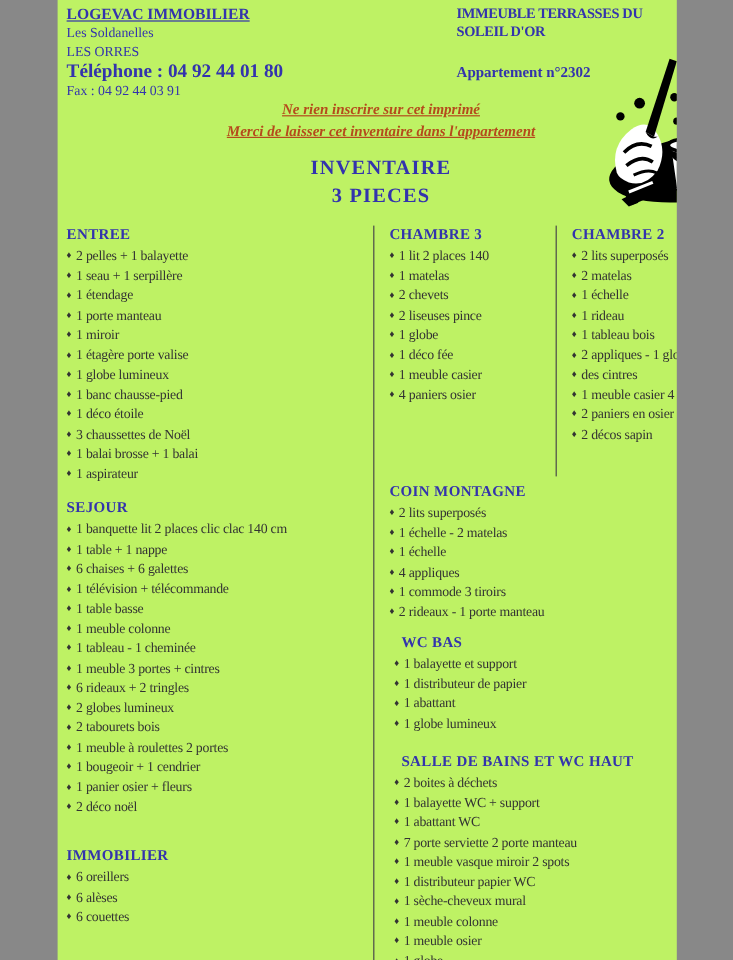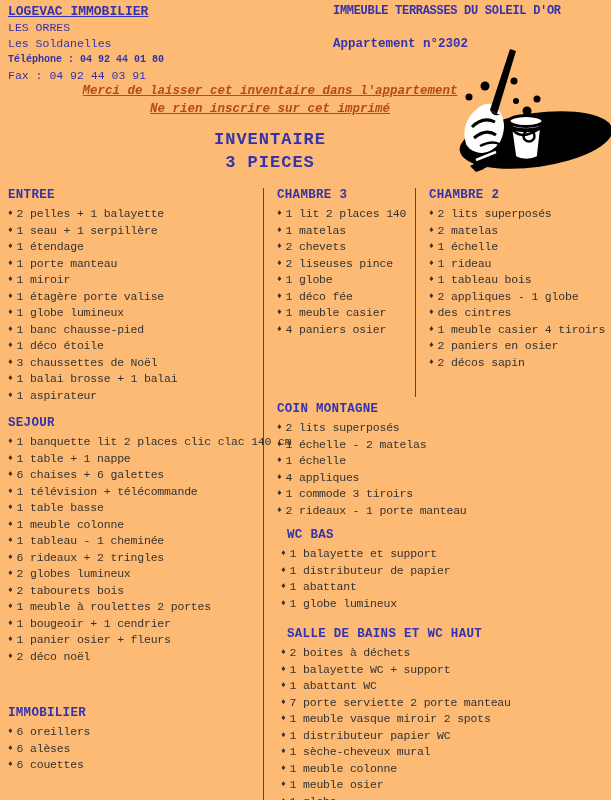--- a/index.html
+++ b/index.html
@@ -1,25 +1,25 @@
 <!DOCTYPE html>
 <html><head>
 <meta charset="utf-8">
 <style>
   html,body{margin:0;padding:0;background:#888;}
   #page{
-    position:relative; width:611px; height:800px; background:#fdba74;
-    font-family:Liberation Mono, monospace;
+    position:relative; width:516px; height:800px; background:#bef264;
+    font-family:Liberation Serif, serif;
     overflow:hidden; margin:0 auto;
   }
   
   #agency{position:absolute; left:8px; top:4px; line-height:16px;}
   #agency .company{font-size:13px; font-weight:bold; text-decoration:underline; color:#3333ad;}
   #agency .addr{font-size:11.5px; color:#3333ad;}
-  #agency .phone{font-size:10px; font-weight:bold; color:#3333ad;}
+  #agency .phone{font-size:16px; font-weight:bold; color:#3333ad;}
   #agency .fax{font-size:11.5px; color:#3333ad;}
   
   #building{position:absolute; left:333px; top:4px;}
   #building .bname{font-size:12px; font-weight:bold; color:#3333ad; letter-spacing:-0.3px;}
   #building .apt{font-size:12.5px; font-weight:bold; color:#3333ad; margin-top:19px;}
   
   #notice{position:absolute; left:0; top:82px; width:540px; text-align:center; line-height:18px;}
   #notice div{font-size:12.5px; font-weight:bold; font-style:italic;
       text-decoration:underline; color:#b54a1c;}
   
@@ -40,34 +40,34 @@
   .indent-head .shead{margin-left:9px;}
   .indent-head .item{margin-left:3px;}
 </style>
 </head>
 <body>
 
 <div id="page">
 
   <div id="agency">
     <div class="company">LOGEVAC IMMOBILIER</div>
+    <div class="addr">Les Soldanelles</div>
     <div class="addr">LES ORRES</div>
-    <div class="addr">Les Soldanelles</div>
     <div class="phone">Téléphone : 04 92 44 01 80</div>
     <div class="fax">Fax : 04 92 44 03 91</div>
   </div>
 
   <div id="building">
     <div class="bname">IMMEUBLE TERRASSES DU SOLEIL D'OR</div>
     <div class="apt">Appartement n°2302</div>
   </div>
 
   <div id="notice">
+    <div>Ne rien inscrire sur cet imprimé</div>
     <div>Merci de laisser cet inventaire dans l'appartement</div>
-    <div>Ne rien inscrire sur cet imprimé</div>
   </div>
 
   <div id="clipart">
     <svg width="171" height="140" viewBox="0 0 171 140" xmlns="http://www.w3.org/2000/svg">
 
       <ellipse cx="96" cy="92" rx="77" ry="27" fill="#000" transform="rotate(-8 96 92)"></ellipse>
 
       <path d="M26,96 Q20,74 38,60 Q52,50 60,64 Q68,78 60,94 Q50,108 36,104 Q28,101 26,96 Z" fill="#fff"></path>
       <path d="M34,90 q12,-10 22,-3" stroke="#000" stroke-width="3" fill="none"></path>
       <path d="M32,79 q11,-11 23,-5" stroke="#000" stroke-width="3" fill="none"></path>
@@ -123,20 +123,21 @@
   <div class="section" style="left:8px; top:414px;">
     <span class="shead">SEJOUR</span>
     <div>
         <div class="item"><span class="bullet">♦</span><span>1 banquette lit 2 places clic clac 140 cm</span></div>
         <div class="item"><span class="bullet">♦</span><span>1 table + 1 nappe</span></div>
         <div class="item"><span class="bullet">♦</span><span>6 chaises + 6 galettes</span></div>
         <div class="item"><span class="bullet">♦</span><span>1 télévision + télécommande</span></div>
         <div class="item"><span class="bullet">♦</span><span>1 table basse</span></div>
         <div class="item"><span class="bullet">♦</span><span>1 meuble colonne</span></div>
         <div class="item"><span class="bullet">♦</span><span>1 tableau - 1 cheminée</span></div>
+        <div class="item"><span class="bullet">♦</span><span>1 meuble 3 portes + cintres</span></div>
         <div class="item"><span class="bullet">♦</span><span>6 rideaux + 2 tringles</span></div>
         <div class="item"><span class="bullet">♦</span><span>2 globes lumineux</span></div>
         <div class="item"><span class="bullet">♦</span><span>2 tabourets bois</span></div>
         <div class="item"><span class="bullet">♦</span><span>1 meuble à roulettes 2 portes</span></div>
         <div class="item"><span class="bullet">♦</span><span>1 bougeoir + 1 cendrier</span></div>
         <div class="item"><span class="bullet">♦</span><span>1 panier osier + fleurs</span></div>
         <div class="item"><span class="bullet">♦</span><span>2 déco noël</span></div>
       </div>
   </div>
   <div class="section" style="left:8px; top:704px;">

